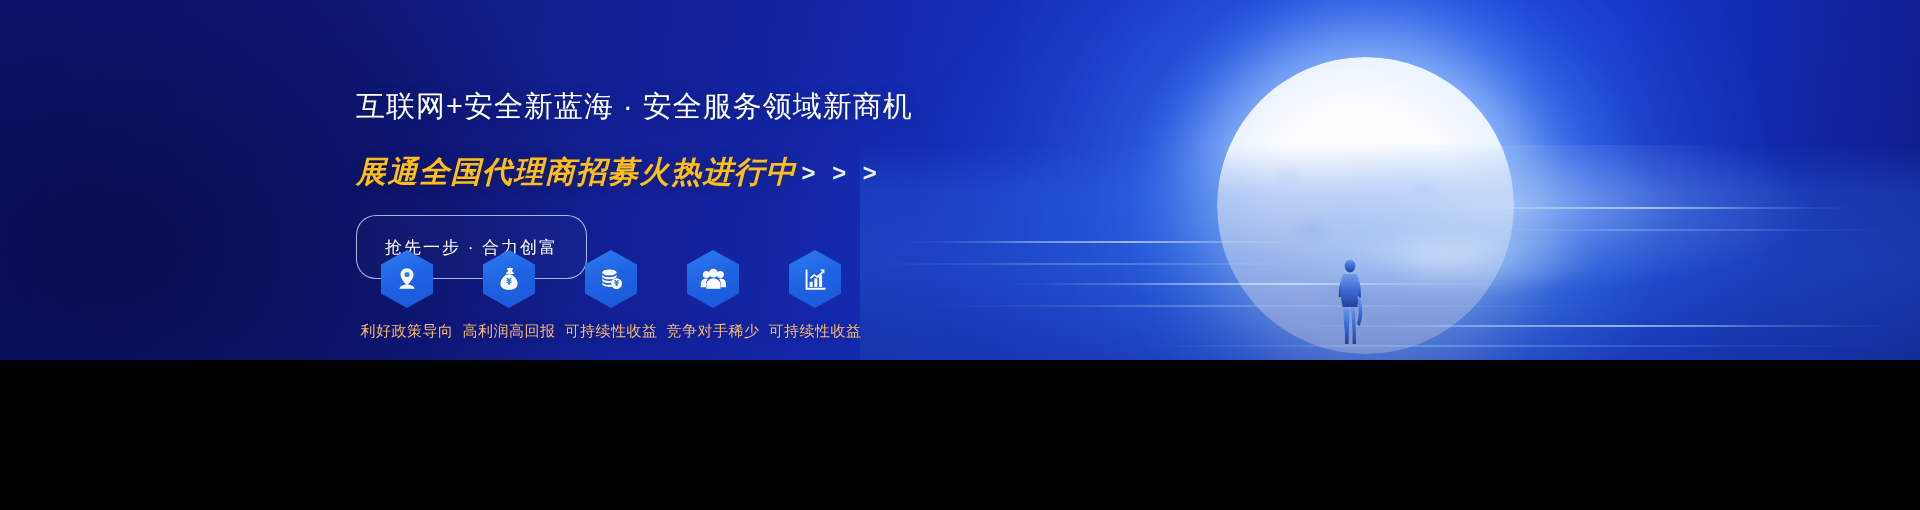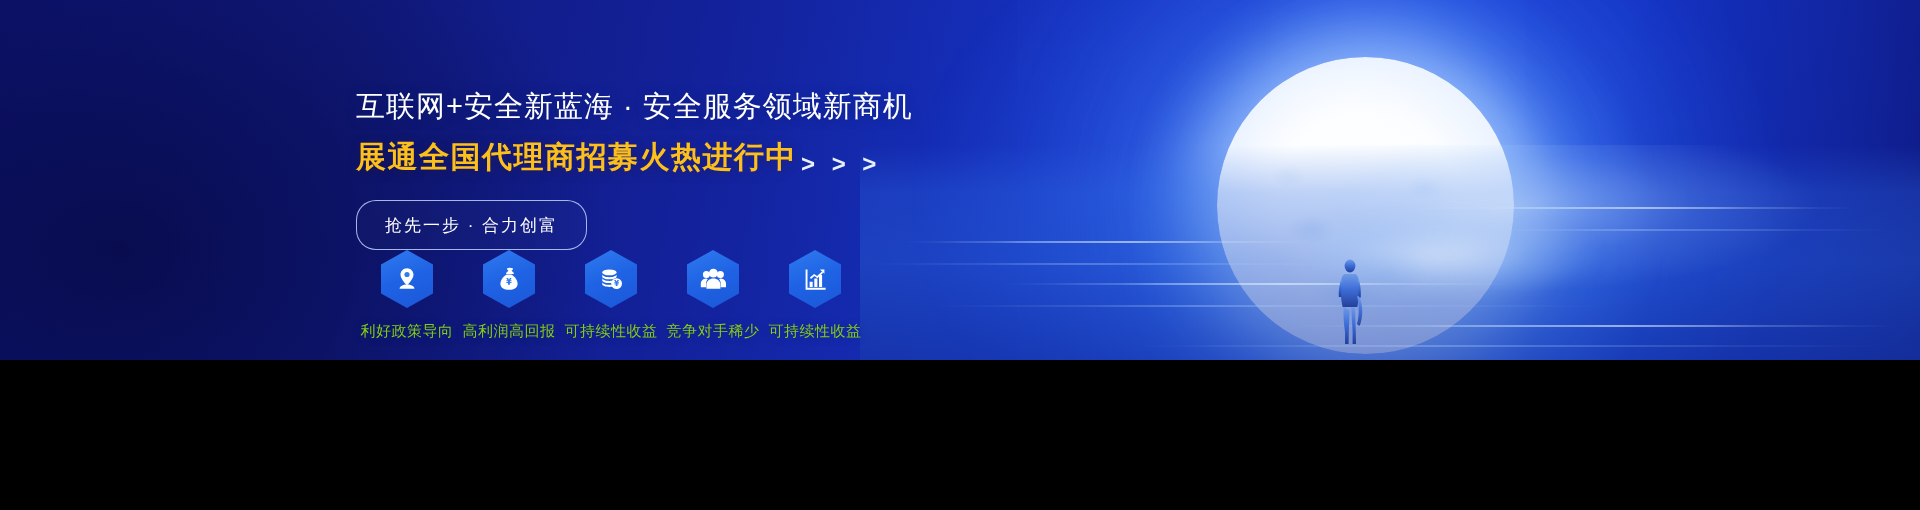--- a/index.html
+++ b/index.html
@@ -157,24 +157,25 @@
   .headline {
     color: #ffffff;
     font-size: 29px;
     letter-spacing: 1px;
     line-height: 1.25;
     white-space: nowrap;
     text-shadow: 0 1px 10px rgba(10,30,110,0.55);
   }
 
   .subline {
-    margin-top: 13px;
+    margin-top: 28px;
     display: flex;
-    align-items: flex-end;
+    align-items: center;
     white-space: nowrap;
+    font-style: italic;
   }
   .subline-text {
     color: #fdbf1a;
     font-size: 30px;
     font-weight: bold;
     letter-spacing: 1.5px;
     text-shadow: 0 2px 12px rgba(60,20,0,0.30);
   }
   .chevrons {
     margin-left: 4px;
@@ -183,21 +184,21 @@
     font-weight: bold;
     letter-spacing: 5px;
   }
 
   .pill {
     margin-top: 22px;
     display: inline-flex;
     align-items: center;
     justify-content: center;
     height: 38px;
-    padding: 5px 28px;
+    padding: 12px 28px;
     border: 1px solid rgba(190,214,255,0.85);
     border-radius: 20px;
     color: #ffffff;
     font-size: 17px;
     letter-spacing: 2px;
     white-space: nowrap;
     background: rgba(255,255,255,0.02);
   }
 
   
@@ -220,21 +221,21 @@
     display: flex;
     align-items: center;
     justify-content: center;
     background: linear-gradient(160deg, #2f7bf0 0%, #1f63e4 48%, #1a57d8 100%);
     clip-path: polygon(50% 0%, 100% 25%, 100% 75%, 50% 100%, 0% 75%, 0% 25%);
     box-shadow: 0 2px 14px rgba(20,60,180,0.45);
   }
   .hex svg { display: block; }
   .feature-label {
     margin-top: 14px;
-    color: #84cc16;
+    color: #fdba74;
     font-size: 15px;
     letter-spacing: 0.5px;
     white-space: nowrap;
     text-shadow: 0 1px 6px rgba(10,30,110,0.6);
   }
 </style>
 </head>
 <body>
 
 <div class="banner">

